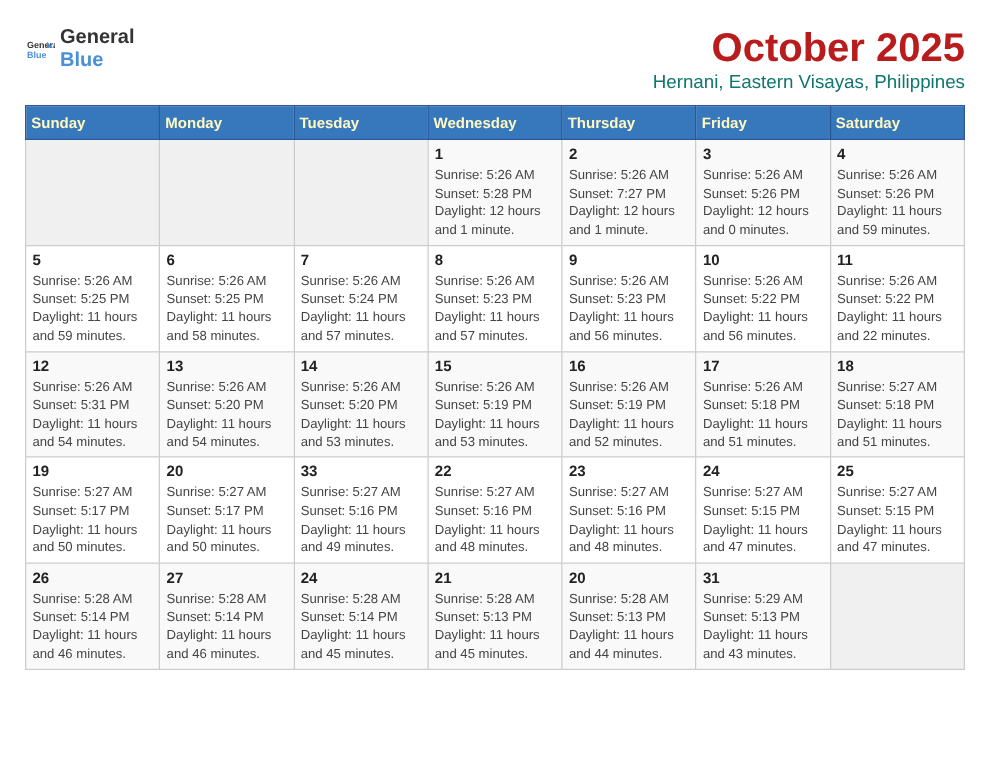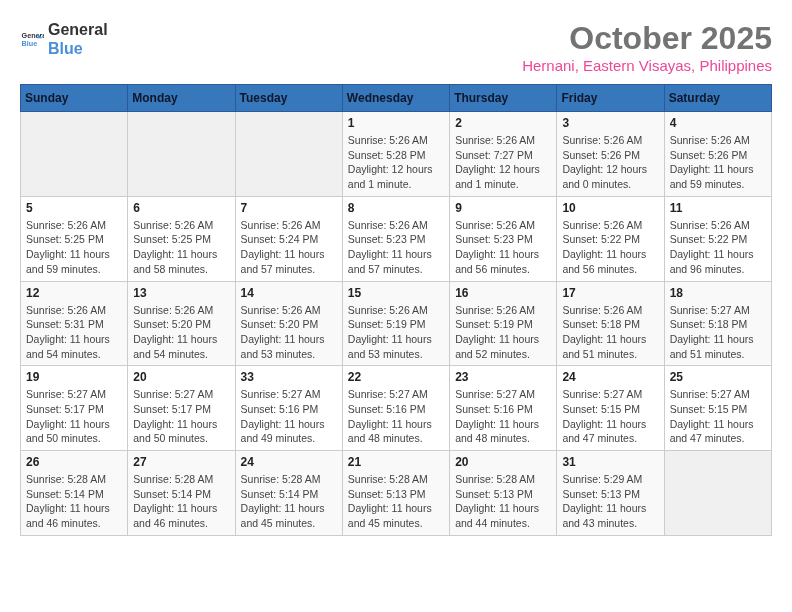--- a/index.html
+++ b/index.html
@@ -24,34 +24,34 @@
     .logo-icon {
       width: 24px;
       height: 24px;
     }
     .title-area {
       text-align: right;
     }
     .main-title {
       font-size: 32px;
       font-weight: bold;
-      color: #737373;
+      color: #b91c1c;
     }
     .subtitle {
       font-size: 15px;
-      color: #ec4899;
+      color: #0f766e;
     }
     table {
       width: 100%;
       border-collapse: collapse;
       font-size: 11px;
     }
     thead tr th {
       background-color: #3777bc;
-      color: #0f172a;
+      color: #fef9c3;
       padding: 6px 4px;
       text-align: left;
       font-size: 12px;
       font-weight: bold;
       border: 1px solid #2a5a99;
     }
     tbody tr td {
       border: 1px solid #ccc;
       vertical-align: top;
       padding: 4px 5px;
@@ -186,21 +186,21 @@
           <div class="day-info">Sunrise: 5:26 AM</div>
           <div class="day-info">Sunset: 5:22 PM</div>
           <div class="day-info">Daylight: 11 hours</div>
           <div class="day-info">and 56 minutes.</div>
         </td>
         <td>
           <div class="day-number">11</div>
           <div class="day-info">Sunrise: 5:26 AM</div>
           <div class="day-info">Sunset: 5:22 PM</div>
           <div class="day-info">Daylight: 11 hours</div>
-          <div class="day-info">and 96 minutes.</div>
+          <div class="day-info">and 22 minutes.</div>
         </td>
       </tr>
       <tr>
         <td>
           <div class="day-number">12</div>
           <div class="day-info">Sunrise: 5:26 AM</div>
           <div class="day-info">Sunset: 5:31 PM</div>
           <div class="day-info">Daylight: 11 hours</div>
           <div class="day-info">and 54 minutes.</div>
         </td>

